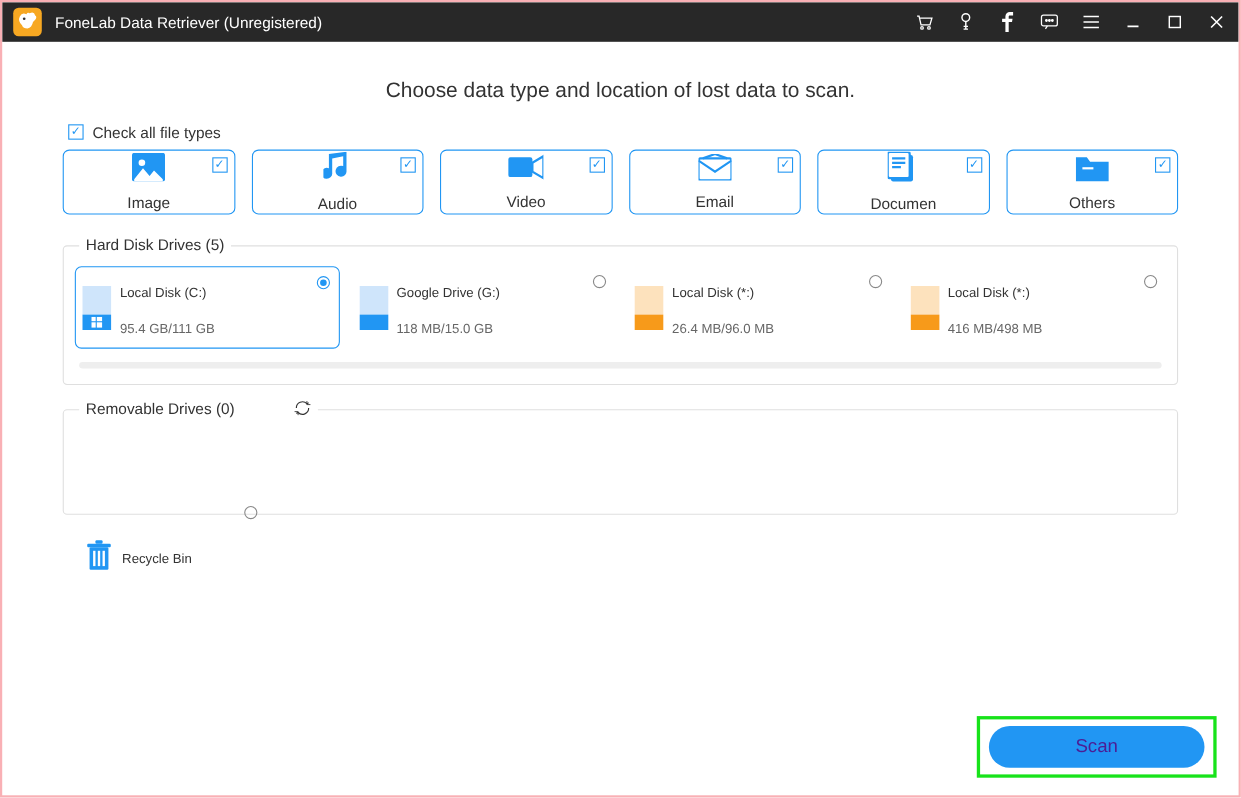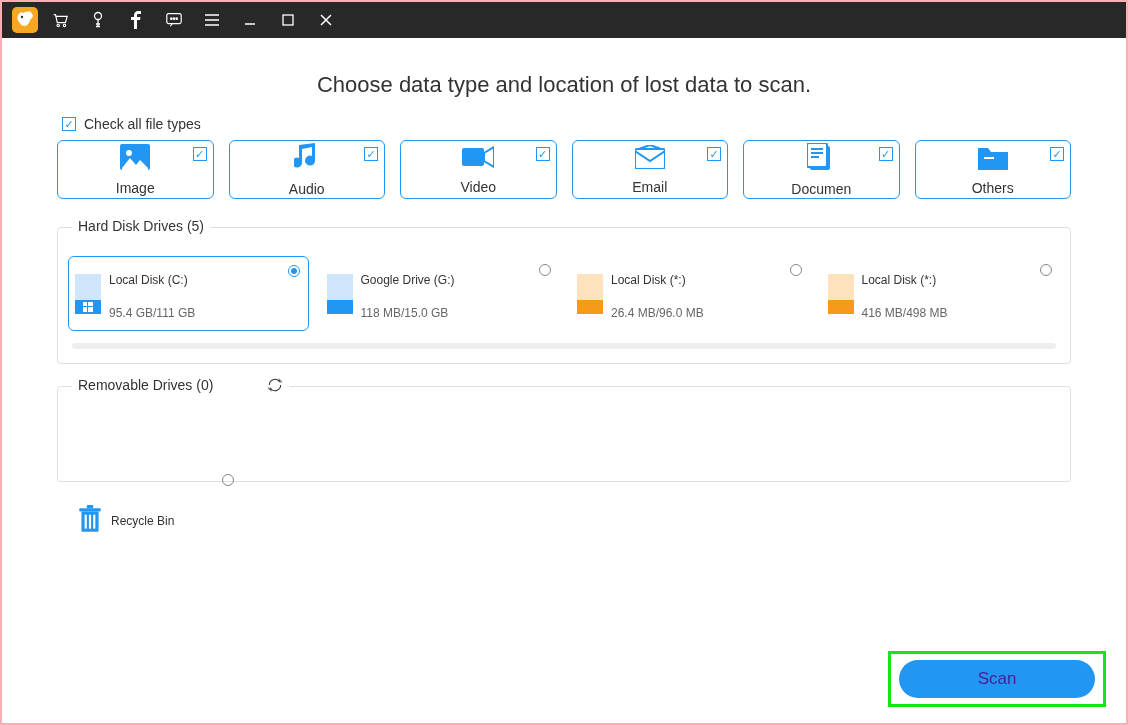--- a/index.html
+++ b/index.html
@@ -5,30 +5,30 @@
   *{box-sizing:border-box;margin:0;padding:0;font-family:"Segoe UI",Arial,sans-serif}
   body{background:#fff;width:1128px;height:725px;overflow:hidden;border:2px solid #f9b0b5;position:relative}
   .titlebar{height:36px;background:#282828;display:flex;align-items:center;color:#fff;padding:0 10px}
   .logo{width:26px;height:26px;background:#f7a822;border-radius:5px;margin-right:12px;position:relative;overflow:hidden}
   .logo svg{position:absolute;top:2px;left:2px}
   .title{font-size:14px;color:#fff;flex:1}
   .tb-icons{display:flex;gap:18px;align-items:center;color:#fff}
   .tb-icons span{cursor:pointer;display:inline-flex;align-items:center;justify-content:center;width:20px;height:20px}
   .tb-icons svg{display:block}
   .content{padding:20px 55px 20px 55px}
-  .headline{text-align:center;font-size:22px;color:#333;margin:14px 0 18px}
+  .headline{text-align:center;font-size:19px;color:#333;margin:14px 0 18px}
   .checkall{display:flex;align-items:center;gap:8px;font-size:14px;color:#333;margin-bottom:8px;margin-left:5px}
   .cb{width:14px;height:14px;border:1.5px solid #2196f3;display:inline-flex;align-items:center;justify-content:center;cursor:pointer}
   .cb.checked::after{content:"✓";color:#2196f3;font-size:11px;line-height:1}
   .type-cards{display:flex;gap:15px;margin-bottom:28px}
   .type-card{flex:1;height:59px;border:1px solid #2196f3;border-radius:6px;position:relative;display:flex;flex-direction:column;align-items:center;justify-content:center;gap:6px;cursor:pointer}
   .type-card .cb{position:absolute;top:6px;right:6px}
   .type-card .ticon{color:#2196f3}
   .type-card .tlabel{font-size:14px;color:#333}
-  .fieldset{border:1px solid #dfdfdf;border-radius:4px;padding:28px 10px 14px;position:relative;margin-bottom:22px}
+  .fieldset{border:1px solid #dfdfdf;border-radius:4px;padding:18px 10px 14px;position:relative;margin-bottom:22px}
   .fieldset .legend{position:absolute;top:-10px;left:14px;background:#fff;padding:0 6px;font-size:14px;color:#333}
   .legend .refresh{margin-left:50px;display:inline-block;cursor:pointer;vertical-align:middle}
   .drive-row{display:flex;gap:12px;align-items:stretch}
   .drive-card{flex:1;min-width:0;border-radius:6px;padding:10px 8px 10px 6px;position:relative;display:flex;align-items:center;gap:8px;cursor:pointer}
   .drive-card.selected{border:1px solid #2196f3}
   .drive-card .radio{position:absolute;top:8px;right:8px;width:12px;height:12px;border:1.5px solid #888;border-radius:50%}
   .drive-card.selected .radio{border-color:#2196f3}
   .drive-card.selected .radio::after{content:"";position:absolute;inset:2px;border-radius:50%;background:#2196f3}
   .dicon{width:26px;height:40px;flex-shrink:0;display:flex;flex-direction:column}
   .dicon .top{flex:1;background:#cfe5fb}
@@ -49,20 +49,21 @@
 </head>
 <body>
 
 <div class="titlebar">
   <div class="logo">
     <svg width="22" height="22" viewBox="0 0 22 22">
         <path d="M6 14 Q2 10 4 6 Q6 2 10 4 Q11 2 13 3 Q17 1 18 5 Q20 6 18 9 L16 11 Q15 16 11 17 Q7 17 6 14 Z" fill="#fff"></path>
         <circle cx="8" cy="8" r="1.2" fill="#333"></circle>
       </svg>
   </div>
+  <div class="title">FoneLab Data Retriever (Unregistered)</div>
   <div class="tb-icons">
     <span>
         <svg width="18" height="18" viewBox="0 0 20 20" fill="none" stroke="#fff" stroke-width="1.3">
           <path d="M3 4h2l2 9h9l2-7H6"></path>
           <circle cx="8" cy="16" r="1.3"></circle>
           <circle cx="15" cy="16" r="1.3"></circle>
         </svg>
       </span>
     <span>
         <svg width="16" height="18" viewBox="0 0 16 18" fill="none" stroke="#fff" stroke-width="1.3">

